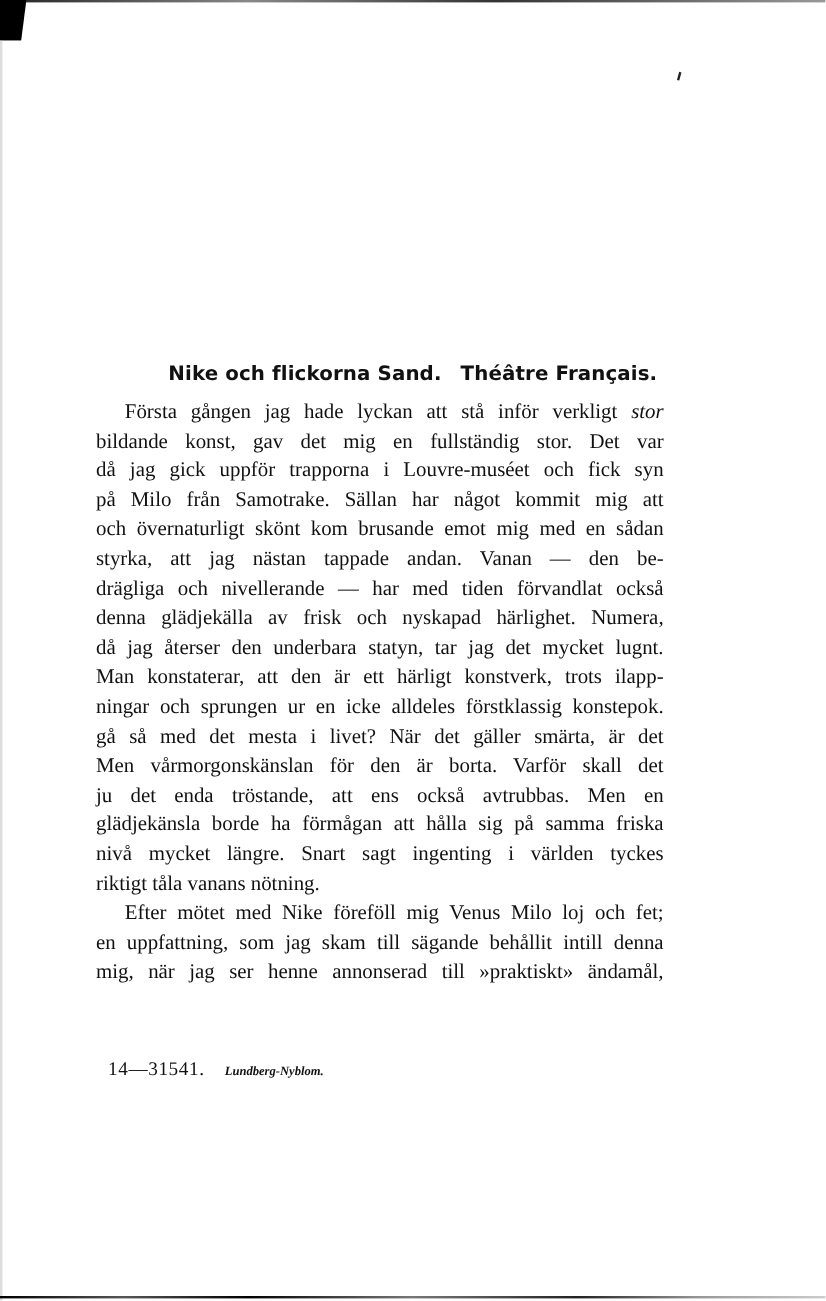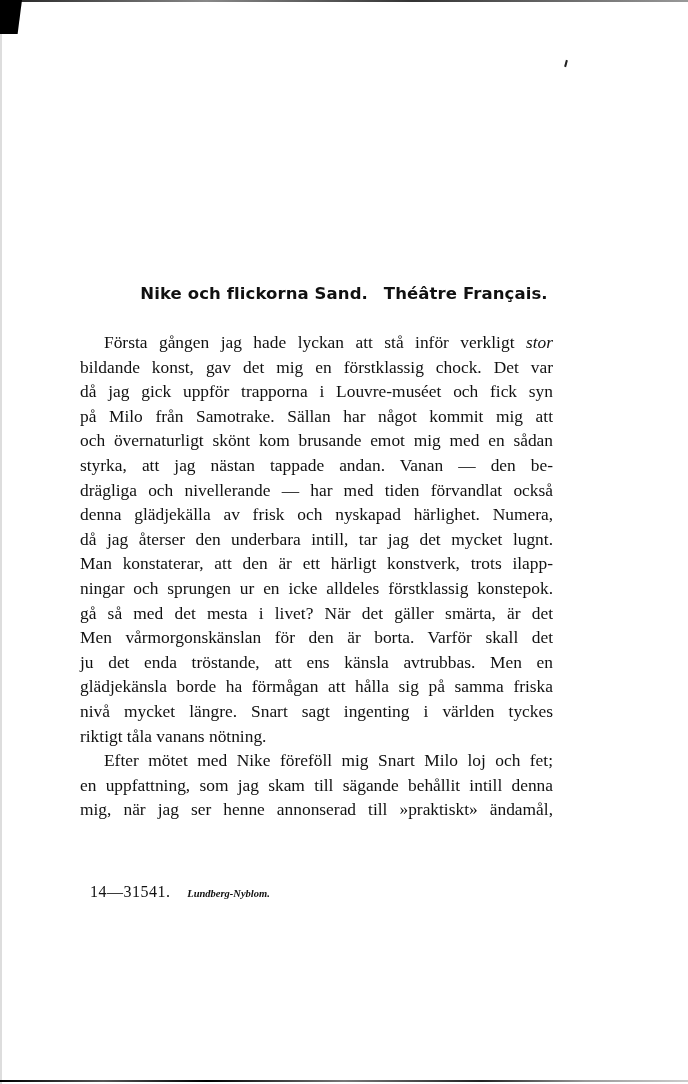--- a/index.html
+++ b/index.html
@@ -45,21 +45,21 @@
     .speck {
       position: absolute;
       width: 2px; height: 7px;
       background: #222;
       transform: rotate(15deg);
     }
     .title {
       position: absolute;
       left: 0;
       width: 688px;
-      top: 284px;
+      top: 302px;
       text-align: center;
       font-family: "DejaVu Sans", "Liberation Sans", sans-serif;
       font-weight: bold;
       font-size: 16.5px;
       letter-spacing: 0.1px;
       padding-left: 0px;
       box-sizing: border-box;
     }
     .title span { margin: 0 5px; }
     .body-text {
@@ -100,39 +100,39 @@
 <div class="scan-bottom-edge"></div>
 
 <h1 class="title" style="margin:0;">
   <span>Nike och flickorna Sand.</span>
   <span>Théâtre Français.</span>
 </h1>
 
 <div class="body-text">
   <div>
     <span class="line indent"><span>Första gången jag hade lyckan att stå inför verkligt </span><em>stor</em></span>
-    <span class="line">bildande konst, gav det mig en förstklassig chock. Det var</span>
+    <span class="line">bildande konst, gav det mig en fullständig stor. Det var</span>
     <span class="line">då jag gick uppför trapporna i Louvre-muséet och fick syn</span>
     <span class="line">på Milo från Samotrake. Sällan har något kommit mig att</span>
     <span class="line">och övernaturligt skönt kom brusande emot mig med en sådan</span>
     <span class="line">styrka, att jag nästan tappade andan. Vanan — den be-</span>
     <span class="line">drägliga och nivellerande — har med tiden förvandlat också</span>
     <span class="line">denna glädjekälla av frisk och nyskapad härlighet. Numera,</span>
-    <span class="line">då jag återser den underbara intill, tar jag det mycket lugnt.</span>
+    <span class="line">då jag återser den underbara statyn, tar jag det mycket lugnt.</span>
     <span class="line">Man konstaterar, att den är ett härligt konstverk, trots ilapp-</span>
     <span class="line">ningar och sprungen ur en icke alldeles förstklassig konstepok.</span>
     <span class="line">gå så med det mesta i livet? När det gäller smärta, är det</span>
     <span class="line">Men vårmorgonskänslan för den är borta. Varför skall det</span>
-    <span class="line">ju det enda tröstande, att ens känsla avtrubbas. Men en</span>
+    <span class="line">ju det enda tröstande, att ens också avtrubbas. Men en</span>
     <span class="line">glädjekänsla borde ha förmågan att hålla sig på samma friska</span>
     <span class="line">nivå mycket längre. Snart sagt ingenting i världen tyckes</span>
     <span class="line last">riktigt tåla vanans nötning.</span>
   </div>
   <div>
-    <span class="line indent">Efter mötet med Nike föreföll mig Snart Milo loj och fet;</span>
+    <span class="line indent">Efter mötet med Nike föreföll mig Venus Milo loj och fet;</span>
     <span class="line">en uppfattning, som jag skam till sägande behållit intill denna</span>
     <span class="line">mig, när jag ser henne annonserad till »praktiskt» ändamål,</span>
   </div>
 </div>
 
 <div class="footer-sig">
   <span class="num">14—31541.</span>
   <span class="pub">Lundberg-Nyblom.</span>
 </div>
 

